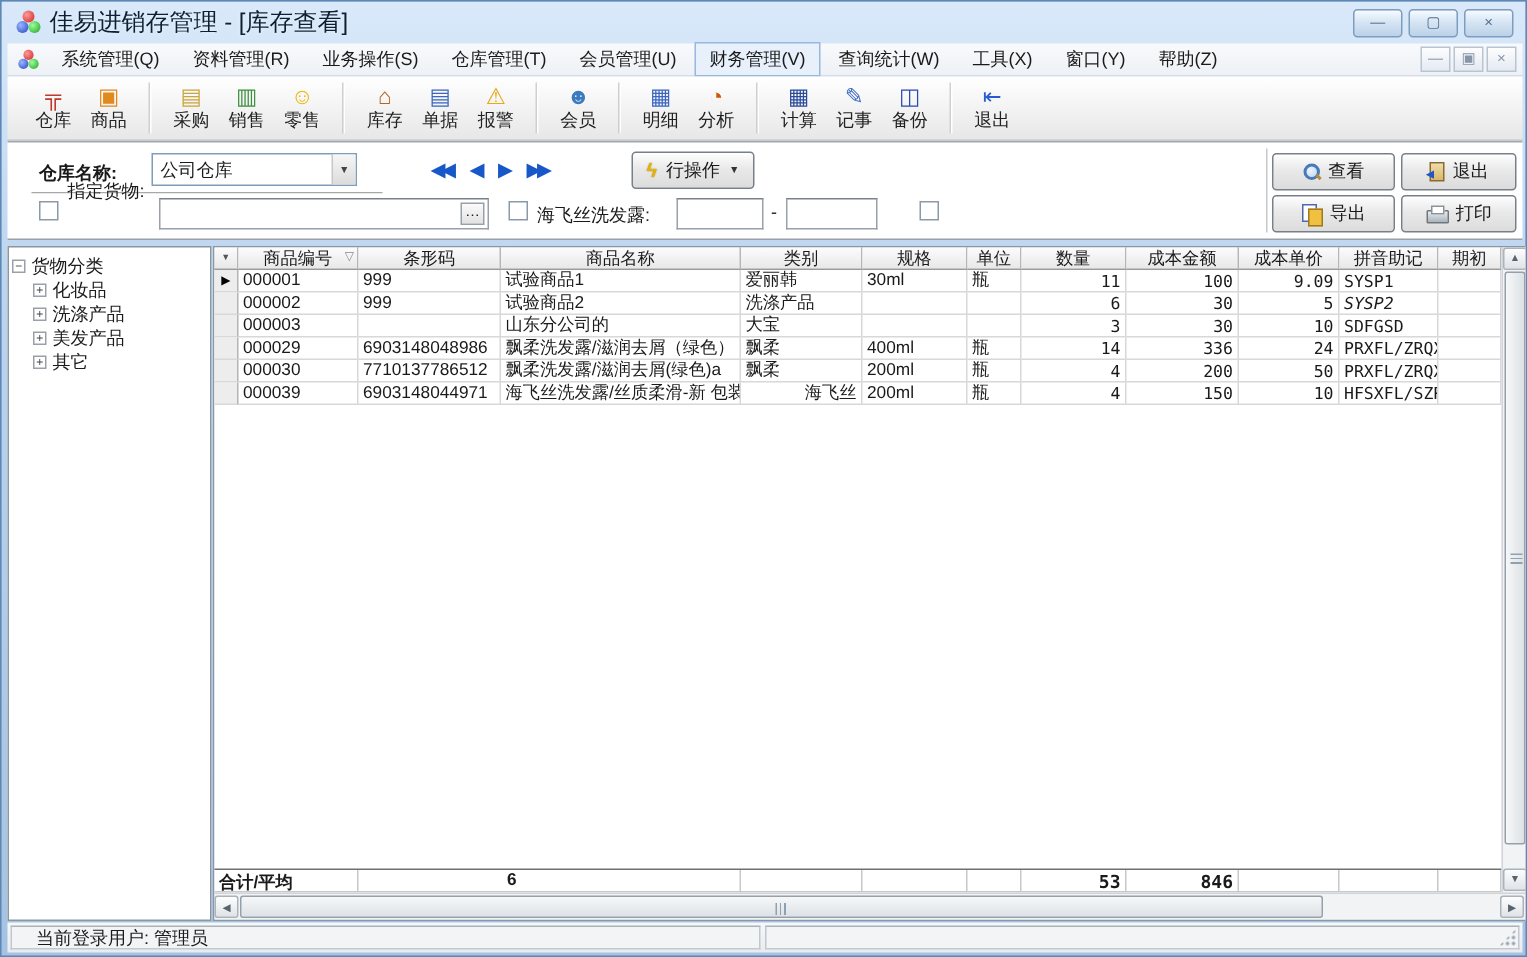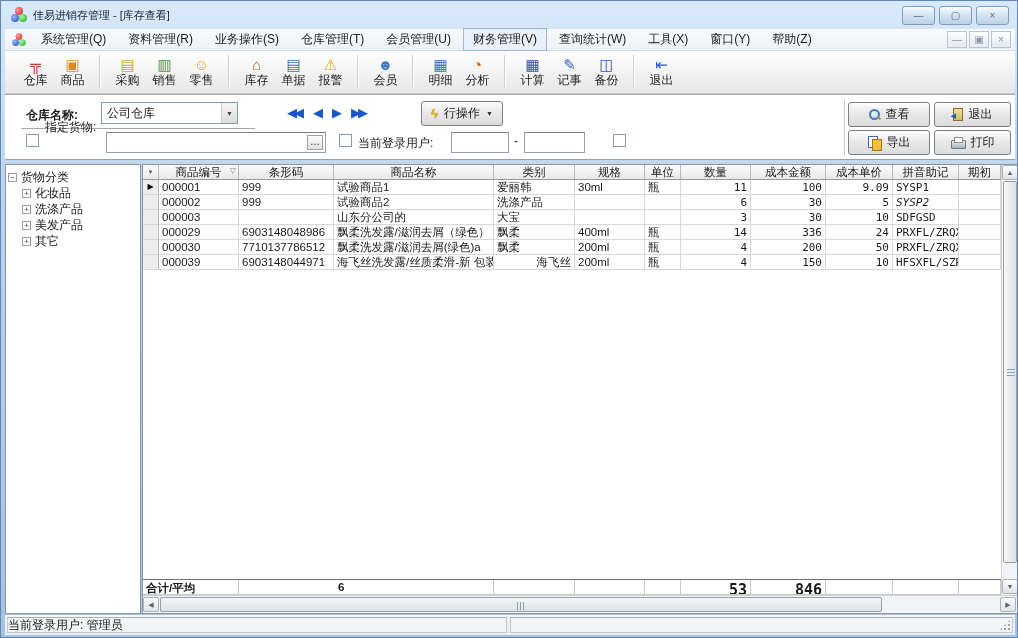--- a/index.html
+++ b/index.html
@@ -7,21 +7,21 @@
   .win { position:relative; width:1018px; height:638px; overflow:hidden;
          background:linear-gradient(#d9e9fa 0%, #bcd4ee 30%, #a5c2e2 100%);
          border:1px solid #5d87b5; }
   
   .titlebar { position:absolute; left:0; top:0; width:100%; height:28px; display:flex; align-items:center; padding-left:10px; }
   .appicon { position:relative; width:16px; height:16px; margin-right:6px; }
   .appicon i { position:absolute; width:8px; height:8px; border-radius:50%; }
   .appicon .d1{left:4px;top:0;background:radial-gradient(circle at 35% 35%,#ff9a9a,#d02020);}
   .appicon .d2{left:0;top:7px;background:radial-gradient(circle at 35% 35%,#9ab8ff,#2040c0);}
   .appicon .d3{left:8px;top:7px;background:radial-gradient(circle at 35% 35%,#9aff9a,#20a020);}
-  .wtitle { font-size:11px; color:#0f1f33; text-shadow:0 0 3px #eaf3fc; }
+  .wtitle { font-size:16px; color:#0f1f33; text-shadow:0 0 3px #eaf3fc; }
   .winbtns { position:absolute; right:8px; top:5px; display:flex; gap:4px; }
   .wbtn { width:33px; height:19px; border:1px solid #7e9cbd; border-radius:3px;
           background:linear-gradient(#f6fbff,#d6e5f4 45%,#bcd2e8); color:#57718c;
           font-size:10px; display:flex; align-items:center; justify-content:center; }
   
   .menubar { position:absolute; left:4px; top:28px; width:1010px; height:22px;
              background:linear-gradient(#f8fafc,#eef1f5); border-bottom:1px solid #d7dde5;
              display:flex; align-items:center; padding-left:6px; }
   .mdiicon { transform:scale(.85); margin-right:4px; }
   .menu-item { display:inline-block; padding:2px 9px; margin-right:2px; border:1px solid transparent; }
@@ -102,21 +102,21 @@
   .gcell { height:15px; border-right:1px solid #d8d8d8; border-bottom:1px solid #d8d8d8;
            font-size:11.5px; line-height:13px; padding:1px 3px 0 3px; overflow:hidden; white-space:nowrap; }
   .gcell.ind { width:16px; background:#ededed; border-right:1px solid #b6b6b6; padding:0; text-align:center;
                font-size:8px; line-height:14px; color:#000; }
   .gcell.num { text-align:right; }
   .gcell.mono, .gcell.num { font-family:"DejaVu Sans Mono","Liberation Mono",monospace; font-size:11px; }
   .gtotal { position:absolute; left:0; top:414px; width:858px; height:16px; display:flex;
             border-top:1px solid #707070; background:#fff; }
   .tcell { font-weight:bold; height:15px; border-right:1px solid #c8c8c8; border-bottom:1px solid #c8c8c8;
            font-size:11.5px; padding:1px 3px 0 3px; overflow:hidden; white-space:nowrap; }
-  .tcell.num { text-align:right; font-family:"DejaVu Sans Mono","Liberation Mono",monospace; font-size:15px; }
+  .tcell.num { text-align:right; font-family:"DejaVu Sans Mono","Liberation Mono",monospace; font-size:12px; }
   .tcell.tc { padding-left:99px; }
   
   .vscroll { position:absolute; right:0; top:0; width:16px; height:430px; background:#f1f3f5; border-left:1px solid #d0d4d8; }
   .sbtn { position:absolute; left:0; width:16px; height:15px; background:linear-gradient(#fdfdfd,#dfe3e7);
           border:1px solid #aab2ba; border-radius:2px; color:#5a646e; font-size:7px;
           display:flex; align-items:center; justify-content:center; }
   .vthumb { position:absolute; left:1px; top:16px; width:14px; height:382px; border:1px solid #96a0aa; border-radius:2px;
             background:linear-gradient(90deg,#f6f7f8,#dde2e6); }
   .grip-v { position:absolute; left:3px; top:50%; width:8px; height:7px; margin-top:-3px;
             background:repeating-linear-gradient(#8fa0b0 0 1px, transparent 1px 3px); }
@@ -125,21 +125,21 @@
           border:1px solid #aab2ba; border-radius:2px; color:#5a646e; font-size:7px;
           display:flex; align-items:center; justify-content:center; }
   .hthumb { position:absolute; left:17px; top:1px; width:722px; height:15px; border:1px solid #96a0aa; border-radius:2px;
             background:linear-gradient(#f6f7f8,#dde2e6); }
   .grip-h { position:absolute; top:4px; left:50%; width:9px; height:8px; margin-left:-4px;
             background:repeating-linear-gradient(90deg,#8fa0b0 0 1px, transparent 1px 3px); }
   
   .statusbar { position:absolute; left:4px; top:614px; width:1010px; height:20px;
                background:linear-gradient(#f6f8fa,#e8ecf0); display:flex; align-items:stretch; gap:3px; padding:2px 2px; }
   .spanel { border:1px solid #c2c8ce; border-top-color:#aab2ba; background:#f2f4f6; display:flex; align-items:center; }
-  .sp1 { width:500px; }
+  .sp1 { width:500px; padding-left:16px; }
   .sp2 { flex:1; position:relative; }
   .sizegrip { position:absolute; right:1px; bottom:1px; width:12px; height:12px;
               background-image:radial-gradient(#9aa5b1 1px, transparent 1.2px); background-size:4px 4px;
               clip-path:polygon(100% 0, 100% 100%, 0 100%); }
 </style>
 </head>
 <body>
 
 <div class="win">
 
@@ -271,21 +271,21 @@
     </div>
     <div class="hsep"></div>
 
     <span class="checkbox" style="left:21px;top:39px;"></span>
     <span class="flabel" style="left:40px;top:24px;">指定货物:</span>
     <div class="tinput" style="left:101px;top:37px;width:220px;">
       <span></span>
       <span class="ellipsisbtn">…</span>
     </div>
     <span class="checkbox" style="left:334px;top:39px;"></span>
-    <span class="flabel" style="left:353px;top:40px;">当前登录用户:</span>
+    <span class="flabel" style="left:353px;top:40px;">海飞丝洗发露:</span>
     <div class="tinput" style="left:446px;top:37px;width:58px;"><span></span></div>
     <span class="flabel" style="left:509px;top:39px;">-</span>
     <div class="tinput" style="left:519px;top:37px;width:61px;"><span></span></div>
     <span class="checkbox" style="left:608px;top:39px;"></span>
     <span class="flabel" style="left:627px;top:40px;margin-top:37px;">显示零库存商品</span>
 
     <div class="vdiv"></div>
     <div class="btn fbtn" style="left:843px;top:7px;width:82px;">
       <span class="ic ic-magnifier"></span>
       <span>查看</span>

